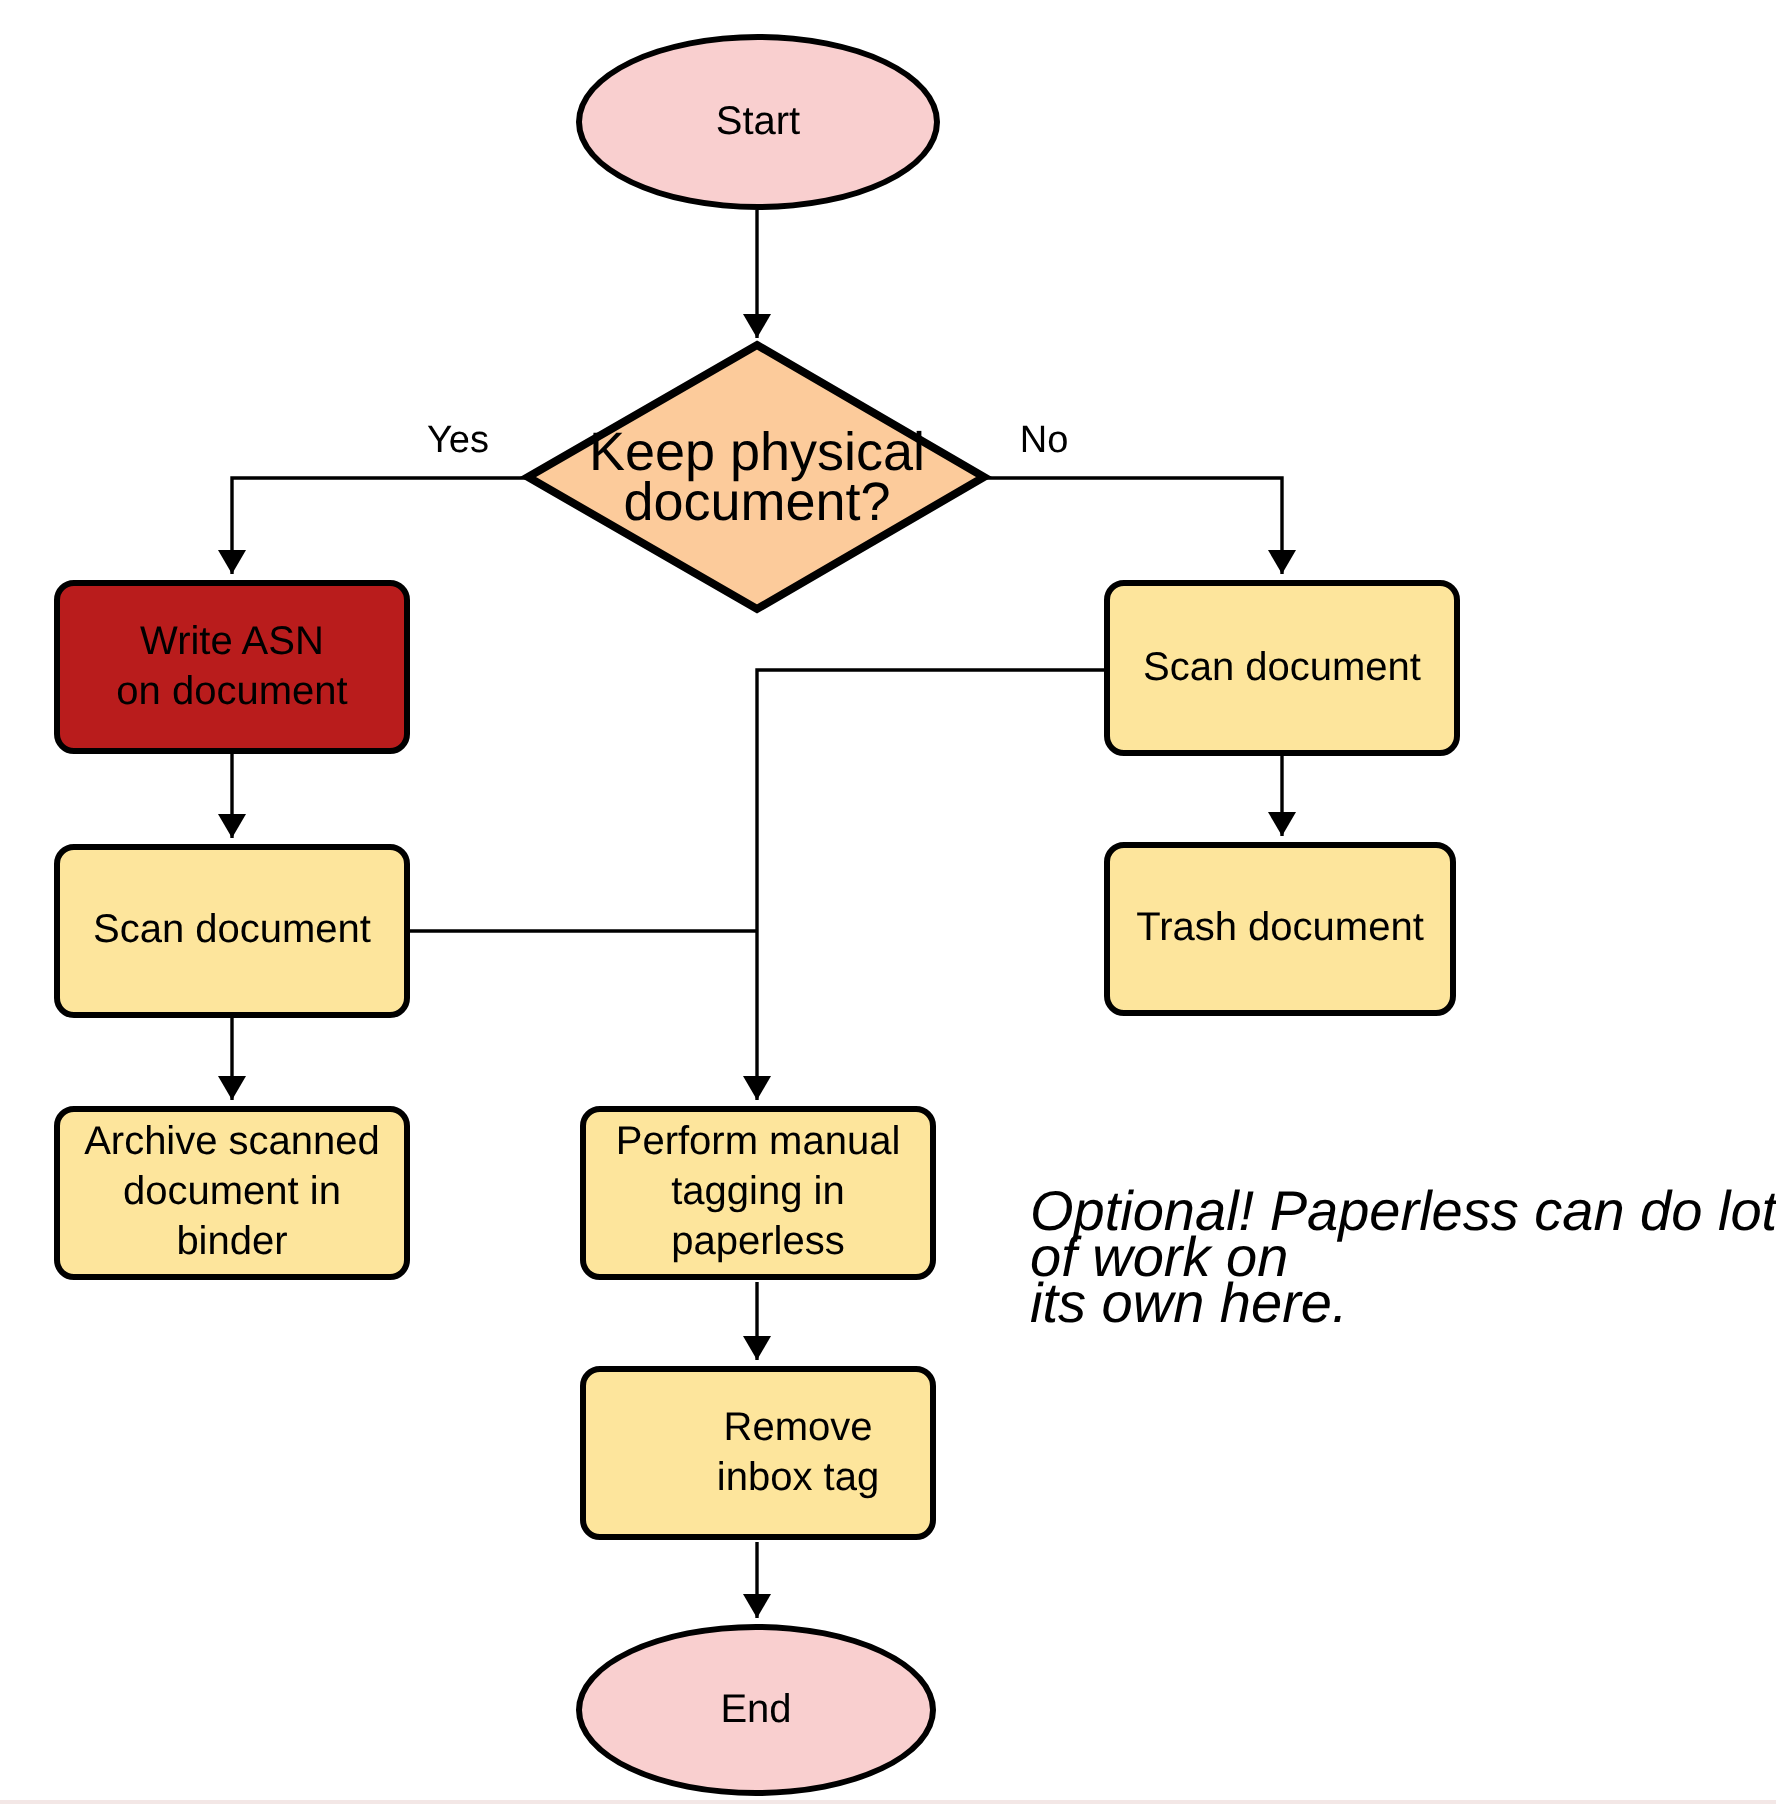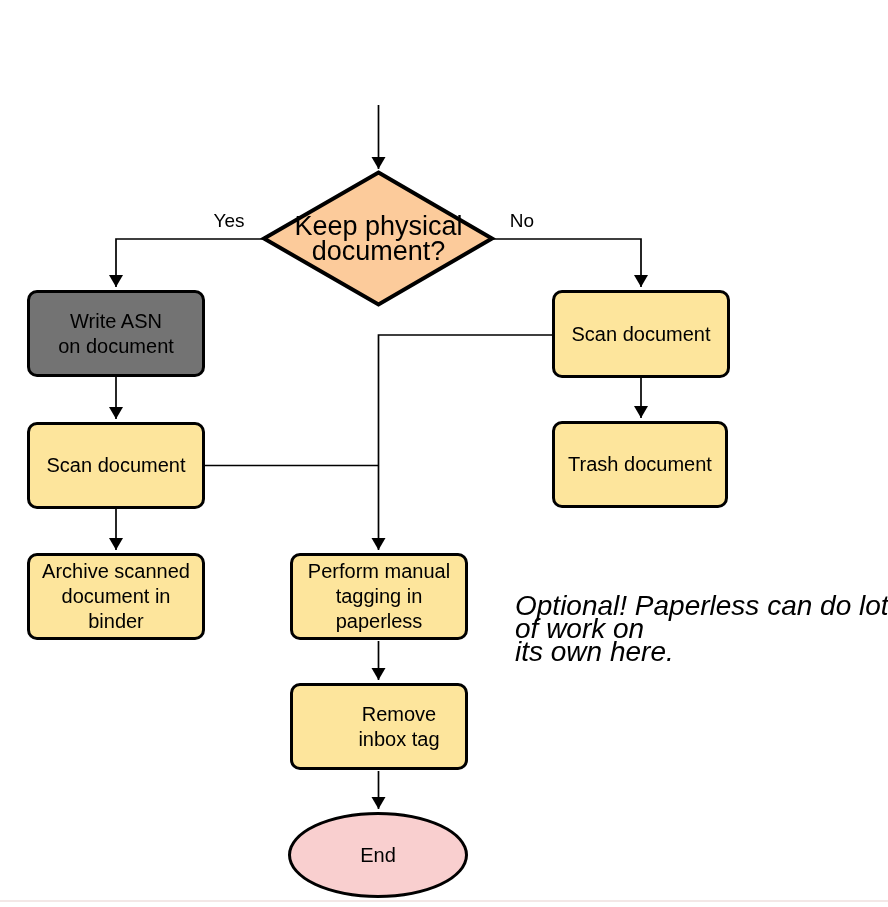--- a/index.html
+++ b/index.html
@@ -92,30 +92,33 @@
     <path class="edge" d="M116,509 L116,550" marker-end="url(#arrow)"></path>
     <path class="edge" d="M641,378 L641,418" marker-end="url(#arrow)"></path>
     <path class="edge" d="M552,335 L378.5,335 L378.5,550" marker-end="url(#arrow)"></path>
     <path class="edge" d="M205,465.5 L378.5,465.5"></path>
     <path class="edge" d="M378.5,641 L378.5,680" marker-end="url(#arrow)"></path>
     <path class="edge" d="M378.5,771 L378.5,809" marker-end="url(#arrow)"></path>
 
     <polygon class="diamond" points="378.5,172.5 492,238.5 378.5,304.5 264,238.5" fill="#fccb9b"></polygon>
   </svg>
 
+  <div class="node terminal" style="left: 288px; top: 17px; width: 182px; height: 88px; background-color: rgb(249, 207, 207);">
+    <span>Start</span>
+  </div>
 
   <div class="decision-label" style="left:288px; top:213px; width:181px; height:52px;">
     <span>Keep physical
 document?</span>
   </div>
 
   <div class="edge-label" style="left:199px; top:210px; width:60px;">Yes</div>
   <div class="edge-label" style="left:492px; top:210px; width:60px;">No</div>
 
-  <div class="node process" style="left: 27px; top: 290px; width: 178px; height: 87px; background-color: #737373;">
+  <div class="node process" style="left: 27px; top: 290px; width: 178px; height: 87px; background-color: #b91c1c;">
     <span>Write ASN
 on document</span>
   </div>
 
   <div class="node process" style="left: 27px; top: 422px; width: 178px; height: 87px; background-color: rgb(253, 229, 156);">
     <span>Scan document</span>
   </div>
 
   <div class="node process" style="left: 27px; top: 553px; width: 178px; height: 87px; background-color: rgb(253, 229, 156);">
     <span>Archive scanned

